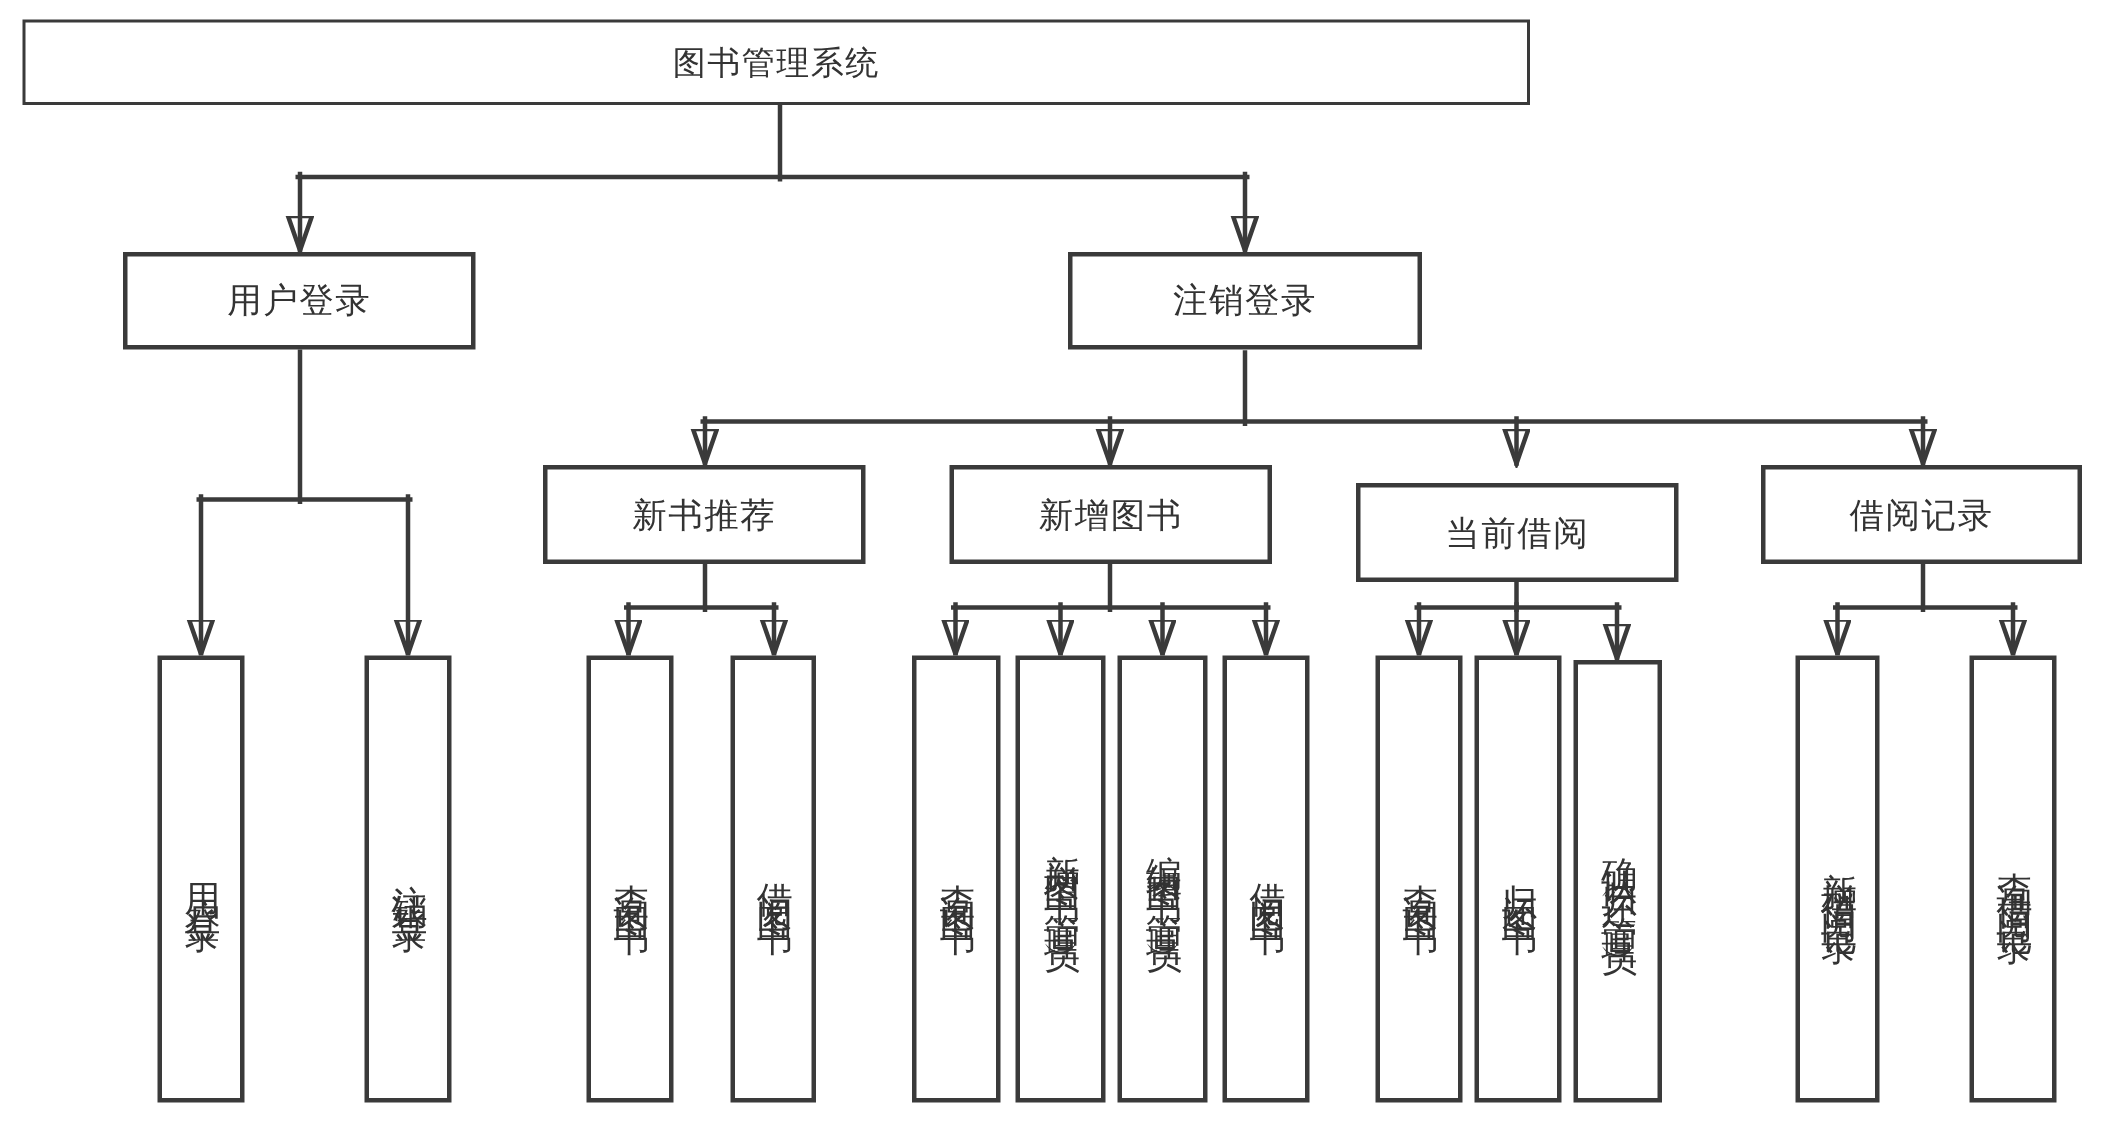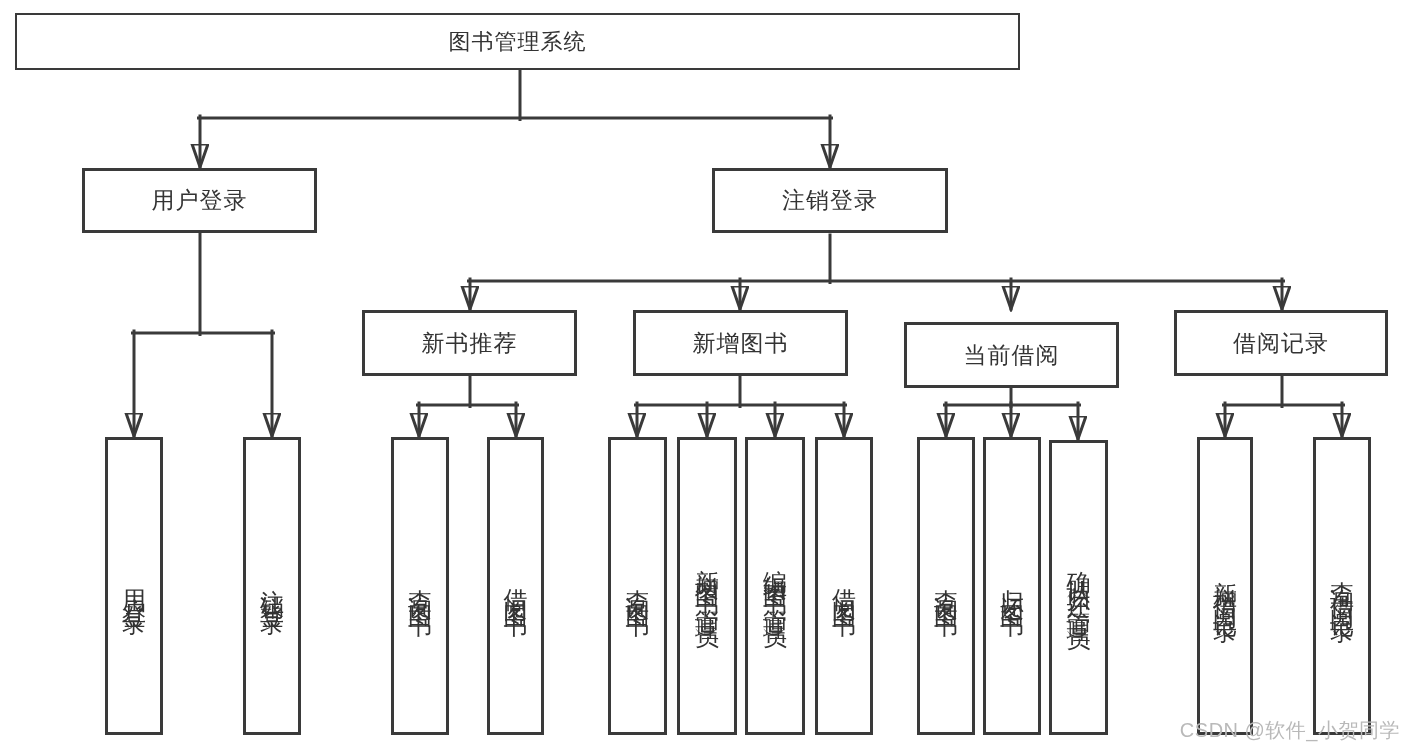--- a/index.html
+++ b/index.html
@@ -152,15 +152,14 @@
     <span>确认归还（管理员）</span>
   </div>
 
   <div class="box v" style="left:1197px; top:437px; width:56px; height:298px;">
     <span>新增借阅记录</span>
   </div>
   <div class="box v" style="left:1313px; top:437px; width:58px; height:298px;">
     <span>查询借阅记录</span>
   </div>
 
-  <div class="watermark">CSDN @软件_小贺同学</div>
 
 </div>
 
 </body></html>

